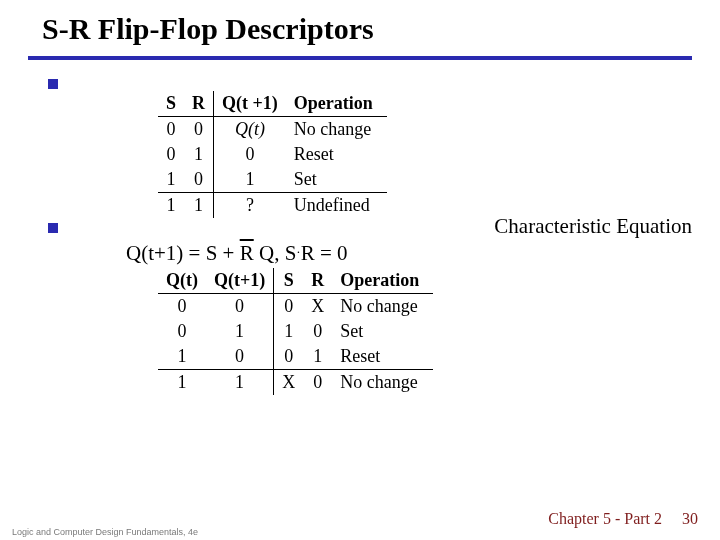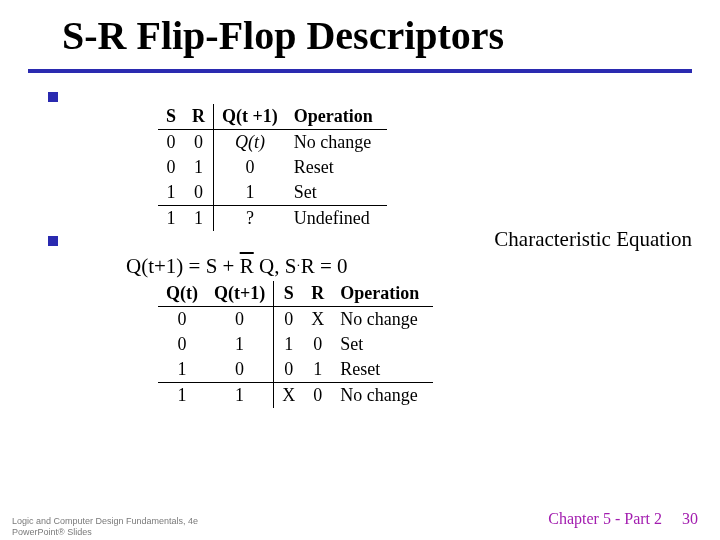--- a/index.html
+++ b/index.html
@@ -12,24 +12,23 @@
     color: #000;
     overflow: hidden;
   }
   .slide {
     position: relative;
     width: 720px;
     height: 540px;
     box-sizing: border-box;
   }
   .title {
-    font-size: 40px;
+    font-size: 30px;
     font-weight: bold;
     padding: 12px 12px 6px 42px;
-    margin-left: 20px;
   }
   .title-rule {
     height: 4px;
     background: #2a2ab0;
     margin: 4px 28px 6px 28px;
   }
   .content {
     padding: 4px 28px 0 48px;
     font-size: 21px;
   }
@@ -85,21 +84,21 @@
     font-size: 9px;
     line-height: 11px;
     color: #7a7a7a;
     filter: blur(0.6px);
   }
   .footer-right {
     position: absolute;
     right: 22px;
     bottom: 12px;
     font-size: 16px;
-    color: #a21caf;
+    color: #7f1d1d;
   }
   .footer-right .chap { margin-right: 16px; }
 </style>
 </head>
 <body>
 
 <div class="slide">
 
   <div class="title">S-R Flip-Flop Descriptors</div>
   <div class="title-rule"></div>
@@ -191,21 +190,20 @@
         <td>0</td>
         <td class="last">No change</td>
       </tr>
     </tbody>
       </table>
 
   </div>
 
   <div class="attribution">
     <div>Logic and Computer Design Fundamentals, 4e</div>
-    <div>PowerPoint® Slides</div>
   </div>
 
   <div class="footer-right">
     <span class="chap">Chapter 5 - Part 2</span>
     <span>30</span>
   </div>
 
 </div>
 
 </body></html>

